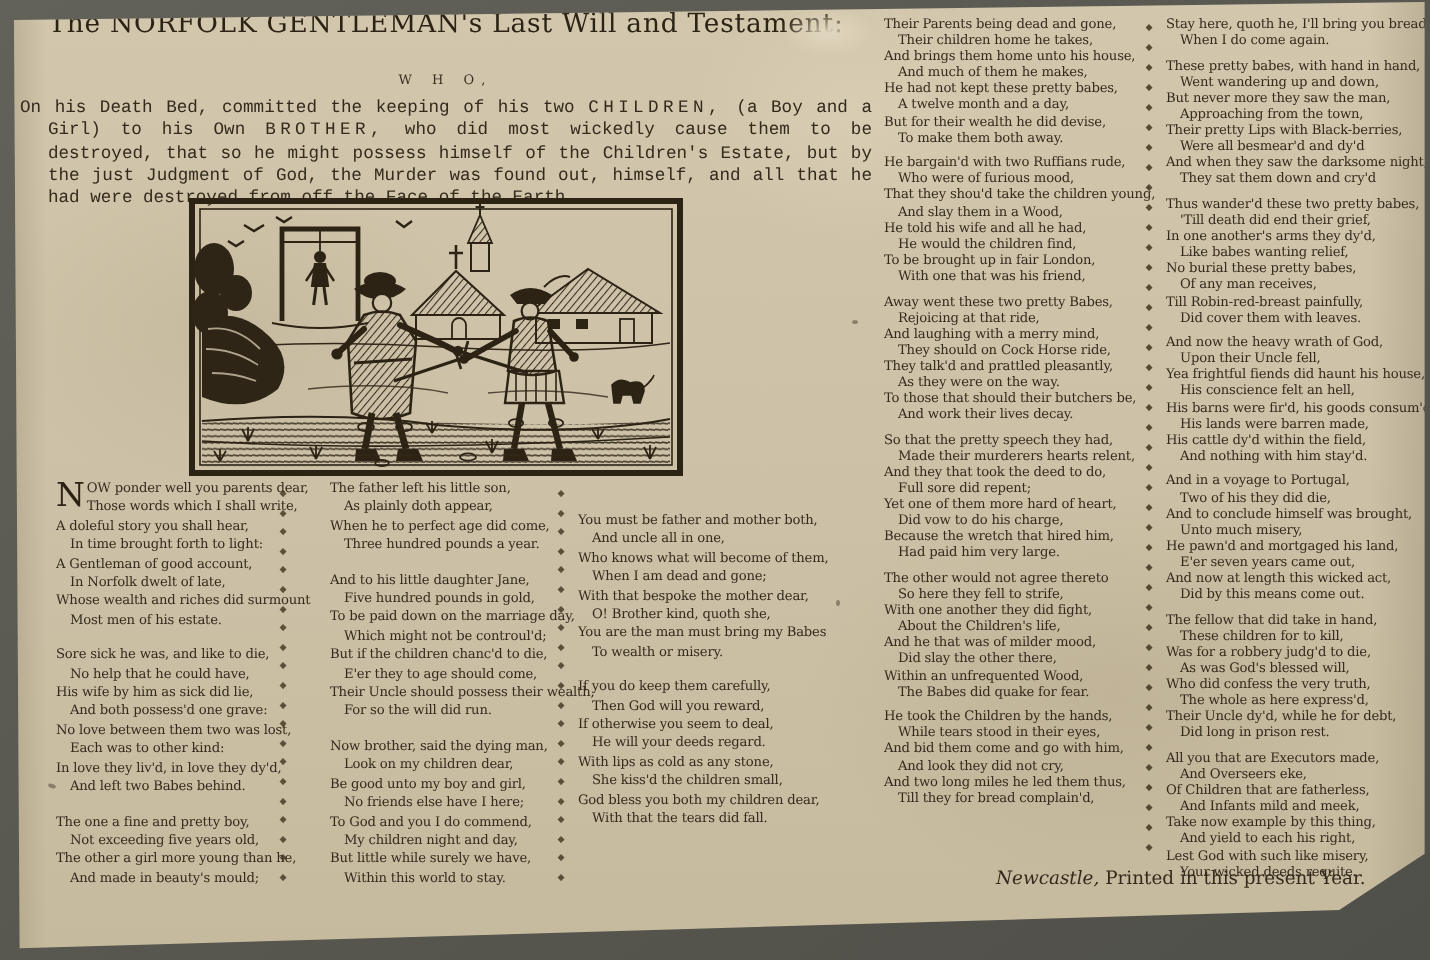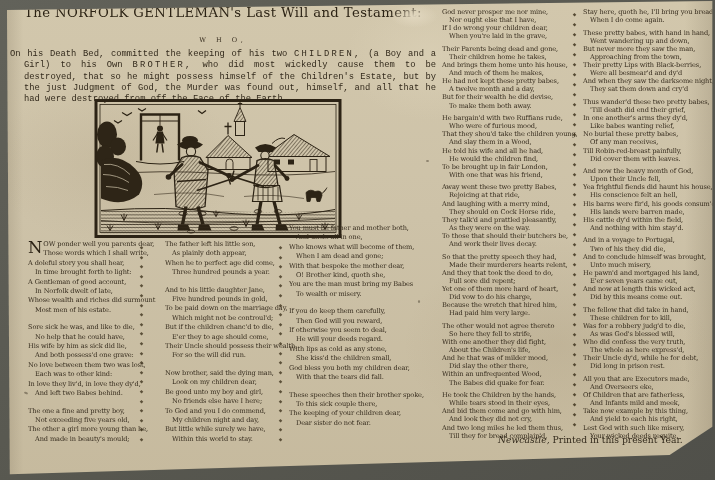--- a/index.html
+++ b/index.html
@@ -305,56 +305,44 @@
         <span class="orn">◆</span>
         <span class="orn">◆</span>
         <span class="orn">◆</span>
         <span class="orn">◆</span>
         <span class="orn">◆</span>
         <span class="orn">◆</span>
         <span class="orn">◆</span>
         <span class="orn">◆</span>
         <span class="orn">◆</span>
       </div>
-    <div class="vcol leftblock" style="left:287px;top:224px;width:122px;">
+    <div class="vcol leftblock" style="left:287px;top:256px;width:122px;">
         <div class="stanza">
           <div class="vline">You must be father and mother both,</div>
           <div class="vline ind">And uncle all in one,</div>
           <div class="vline">Who knows what will become of them,</div>
           <div class="vline ind">When I am dead and gone;</div>
           <div class="vline">With that bespoke the mother dear,</div>
           <div class="vline ind">O! Brother kind, quoth she,</div>
           <div class="vline">You are the man must bring my Babes</div>
           <div class="vline ind">To wealth or misery.</div>
         </div>
         <div class="stanza">
           <div class="vline">If you do keep them carefully,</div>
           <div class="vline ind">Then God will you reward,</div>
           <div class="vline">If otherwise you seem to deal,</div>
           <div class="vline ind">He will your deeds regard.</div>
           <div class="vline">With lips as cold as any stone,</div>
           <div class="vline ind">She kiss'd the children small,</div>
           <div class="vline">God bless you both my children dear,</div>
           <div class="vline ind">With that the tears did fall.</div>
         </div>
-        <div class="stanza">
-          <div class="vline">These speeches then their brother spoke,</div>
-          <div class="vline ind">To this sick couple there,</div>
-          <div class="vline">The keeping of your children dear,</div>
-          <div class="vline ind">Dear sister do not fear.</div>
-        </div>
       </div>
 
     <div class="vcol rightblock" style="left:440px;top:8px;width:126px;">
-        <div class="stanza">
-          <div class="vline">God never prosper me nor mine,</div>
-          <div class="vline ind">Nor ought else that I have,</div>
-          <div class="vline">If I do wrong your children dear,</div>
-          <div class="vline ind">When you're laid in the grave,</div>
-        </div>
         <div class="stanza">
           <div class="vline">Their Parents being dead and gone,</div>
           <div class="vline ind">Their children home he takes,</div>
           <div class="vline">And brings them home unto his house,</div>
           <div class="vline ind">And much of them he makes,</div>
           <div class="vline">He had not kept these pretty babes,</div>
           <div class="vline ind">A twelve month and a day,</div>
           <div class="vline">But for their wealth he did devise,</div>
           <div class="vline ind">To make them both away.</div>
         </div>
@@ -470,21 +458,21 @@
           <div class="vline">Thus wander'd these two pretty babes,</div>
           <div class="vline ind">'Till death did end their grief,</div>
           <div class="vline">In one another's arms they dy'd,</div>
           <div class="vline ind">Like babes wanting relief,</div>
           <div class="vline">No burial these pretty babes,</div>
           <div class="vline ind">Of any man receives,</div>
           <div class="vline">Till Robin-red-breast painfully,</div>
           <div class="vline ind">Did cover them with leaves.</div>
         </div>
         <div class="stanza">
-          <div class="vline">And now the heavy month of God,</div>
+          <div class="vline">And now the heavy wrath of God,</div>
           <div class="vline ind">Upon their Uncle fell,</div>
           <div class="vline">Yea frightful fiends did haunt his house,</div>
           <div class="vline ind">His conscience felt an hell,</div>
           <div class="vline">His barns were fir'd, his goods consum'd</div>
           <div class="vline ind">His lands were barren made,</div>
           <div class="vline">His cattle dy'd within the field,</div>
           <div class="vline ind">And nothing with him stay'd.</div>
         </div>
         <div class="stanza">
           <div class="vline">And in a voyage to Portugal,</div>

